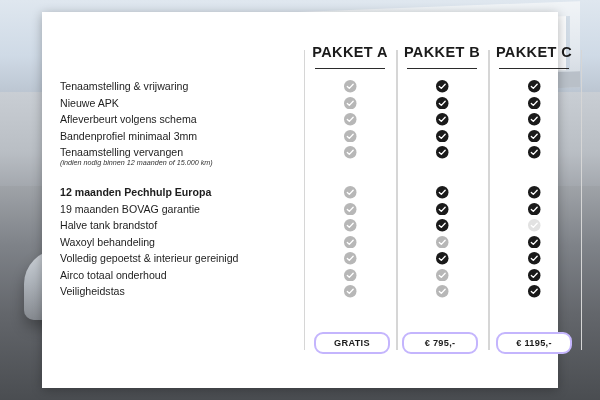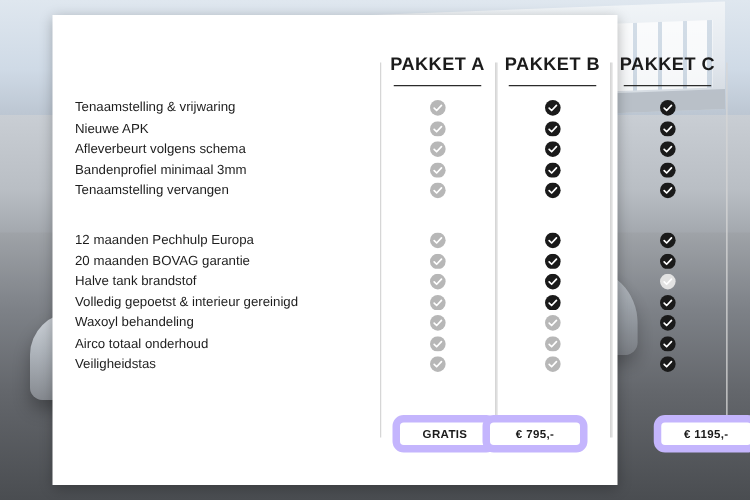--- a/index.html
+++ b/index.html
@@ -111,21 +111,21 @@
     opacity: 0.55;
     display: flex;
     align-items: center;
   }
 
   
   .card {
     position: absolute;
     left: 42px;
     top: 12px;
-    width: 452px;
+    width: 516px;
     height: 376px;
     background: #ffffff;
     box-shadow: 0 2px 10px rgba(0,0,0,0.28);
   }
   .inner {
     position: absolute;
     left: 8px;
     top: 8px;
     width: 500px;
     height: 360px;
@@ -215,33 +215,33 @@
   .mA { left: 294px; }
   .mB { left: 386px; }
   .mC { left: 478px; }
 
   
   .price {
     position: absolute;
     top: 312px;
     width: 72px;
     height: 18px;
-    border: 6px solid #c4b5fd;
+    border: 2px solid #c4b5fd;
     border-radius: 9px;
     background: #fff;
     text-align: center;
     line-height: 18px;
     font-size: 9.2px;
     font-weight: bold;
     color: #1b1b1b;
     letter-spacing: 0.3px;
   }
   .priceA { left: 264px; }
-  .priceB { left: 336px; }
-  .priceC { left: 473px; }
+  .priceB { left: 352px; }
+  .priceC { left: 446px; }
 </style>
 </head>
 <body>
 
 <div class="screenshot">
 
   <div class="bg">
     <div class="bg-sky"></div>
     <div class="bg-building"></div>
     <div class="bg-glass"></div>
@@ -351,40 +351,41 @@
             </span>
             <span class="mark mC">
               <svg width="12.5" height="12.5" viewBox="0 0 24 24">
                 <circle cx="12" cy="12" r="12" fill="#1a1a1a"></circle>
                 <path d="M6.4 12.4 L10.2 16.1 L17.6 8.2" fill="none" stroke="#ffffff" stroke-width="2.6" stroke-linecap="round" stroke-linejoin="round"></path>
               </svg>
             </span>
           </div>
           <div class="row gap">
             <div class="row-label">Tenaamstelling vervangen</div>
-            <span class="mark mA">
-              <svg width="12.5" height="12.5" viewBox="0 0 24 24">
-                <circle cx="12" cy="12" r="12" fill="#b7b7b7"></circle>
-                <path d="M6.4 12.4 L10.2 16.1 L17.6 8.2" fill="none" stroke="#ffffff" stroke-width="2.6" stroke-linecap="round" stroke-linejoin="round"></path>
-              </svg>
-            </span>
-            <span class="mark mB">
-              <svg width="12.5" height="12.5" viewBox="0 0 24 24">
-                <circle cx="12" cy="12" r="12" fill="#1a1a1a"></circle>
-                <path d="M6.4 12.4 L10.2 16.1 L17.6 8.2" fill="none" stroke="#ffffff" stroke-width="2.6" stroke-linecap="round" stroke-linejoin="round"></path>
-              </svg>
-            </span>
-            <span class="mark mC">
-              <svg width="12.5" height="12.5" viewBox="0 0 24 24">
-                <circle cx="12" cy="12" r="12" fill="#1a1a1a"></circle>
-                <path d="M6.4 12.4 L10.2 16.1 L17.6 8.2" fill="none" stroke="#ffffff" stroke-width="2.6" stroke-linecap="round" stroke-linejoin="round"></path>
-              </svg>
-            </span>
-          </div>
-          <div class="row" style="margin-top: 12px;">
+            <div class="row-note">(indien nodig binnen 12 maanden of 15.000 km)</div>
+            <span class="mark mA">
+              <svg width="12.5" height="12.5" viewBox="0 0 24 24">
+                <circle cx="12" cy="12" r="12" fill="#b7b7b7"></circle>
+                <path d="M6.4 12.4 L10.2 16.1 L17.6 8.2" fill="none" stroke="#ffffff" stroke-width="2.6" stroke-linecap="round" stroke-linejoin="round"></path>
+              </svg>
+            </span>
+            <span class="mark mB">
+              <svg width="12.5" height="12.5" viewBox="0 0 24 24">
+                <circle cx="12" cy="12" r="12" fill="#1a1a1a"></circle>
+                <path d="M6.4 12.4 L10.2 16.1 L17.6 8.2" fill="none" stroke="#ffffff" stroke-width="2.6" stroke-linecap="round" stroke-linejoin="round"></path>
+              </svg>
+            </span>
+            <span class="mark mC">
+              <svg width="12.5" height="12.5" viewBox="0 0 24 24">
+                <circle cx="12" cy="12" r="12" fill="#1a1a1a"></circle>
+                <path d="M6.4 12.4 L10.2 16.1 L17.6 8.2" fill="none" stroke="#ffffff" stroke-width="2.6" stroke-linecap="round" stroke-linejoin="round"></path>
+              </svg>
+            </span>
+          </div>
+          <div class="row" style="margin-top: 12px; font-weight: bold;">
             <div class="row-label">12 maanden Pechhulp Europa</div>
             <span class="mark mA">
               <svg width="12.5" height="12.5" viewBox="0 0 24 24">
                 <circle cx="12" cy="12" r="12" fill="#b7b7b7"></circle>
                 <path d="M6.4 12.4 L10.2 16.1 L17.6 8.2" fill="none" stroke="#ffffff" stroke-width="2.6" stroke-linecap="round" stroke-linejoin="round"></path>
               </svg>
             </span>
             <span class="mark mB">
               <svg width="12.5" height="12.5" viewBox="0 0 24 24">
                 <circle cx="12" cy="12" r="12" fill="#1a1a1a"></circle>
@@ -392,21 +393,21 @@
               </svg>
             </span>
             <span class="mark mC">
               <svg width="12.5" height="12.5" viewBox="0 0 24 24">
                 <circle cx="12" cy="12" r="12" fill="#1a1a1a"></circle>
                 <path d="M6.4 12.4 L10.2 16.1 L17.6 8.2" fill="none" stroke="#ffffff" stroke-width="2.6" stroke-linecap="round" stroke-linejoin="round"></path>
               </svg>
             </span>
           </div>
           <div class="row">
-            <div class="row-label">20 maanden BOVAG garantie</div>
+            <div class="row-label">19 maanden BOVAG garantie</div>
             <span class="mark mA">
               <svg width="12.5" height="12.5" viewBox="0 0 24 24">
                 <circle cx="12" cy="12" r="12" fill="#b7b7b7"></circle>
                 <path d="M6.4 12.4 L10.2 16.1 L17.6 8.2" fill="none" stroke="#ffffff" stroke-width="2.6" stroke-linecap="round" stroke-linejoin="round"></path>
               </svg>
             </span>
             <span class="mark mB">
               <svg width="12.5" height="12.5" viewBox="0 0 24 24">
                 <circle cx="12" cy="12" r="12" fill="#1a1a1a"></circle>
                 <path d="M6.4 12.4 L10.2 16.1 L17.6 8.2" fill="none" stroke="#ffffff" stroke-width="2.6" stroke-linecap="round" stroke-linejoin="round"></path>
@@ -434,51 +435,51 @@
               </svg>
             </span>
             <span class="mark mC">
               <svg width="12.5" height="12.5" viewBox="0 0 24 24">
                 <circle cx="12" cy="12" r="12" fill="#e2e2e2"></circle>
                 <path d="M6.4 12.4 L10.2 16.1 L17.6 8.2" fill="none" stroke="#ffffff" stroke-width="2.6" stroke-linecap="round" stroke-linejoin="round"></path>
               </svg>
             </span>
           </div>
           <div class="row">
+            <div class="row-label">Waxoyl behandeling</div>
+            <span class="mark mA">
+              <svg width="12.5" height="12.5" viewBox="0 0 24 24">
+                <circle cx="12" cy="12" r="12" fill="#b7b7b7"></circle>
+                <path d="M6.4 12.4 L10.2 16.1 L17.6 8.2" fill="none" stroke="#ffffff" stroke-width="2.6" stroke-linecap="round" stroke-linejoin="round"></path>
+              </svg>
+            </span>
+            <span class="mark mB">
+              <svg width="12.5" height="12.5" viewBox="0 0 24 24">
+                <circle cx="12" cy="12" r="12" fill="#b7b7b7"></circle>
+                <path d="M6.4 12.4 L10.2 16.1 L17.6 8.2" fill="none" stroke="#ffffff" stroke-width="2.6" stroke-linecap="round" stroke-linejoin="round"></path>
+              </svg>
+            </span>
+            <span class="mark mC">
+              <svg width="12.5" height="12.5" viewBox="0 0 24 24">
+                <circle cx="12" cy="12" r="12" fill="#1a1a1a"></circle>
+                <path d="M6.4 12.4 L10.2 16.1 L17.6 8.2" fill="none" stroke="#ffffff" stroke-width="2.6" stroke-linecap="round" stroke-linejoin="round"></path>
+              </svg>
+            </span>
+          </div>
+          <div class="row">
             <div class="row-label">Volledig gepoetst &amp; interieur gereinigd</div>
             <span class="mark mA">
               <svg width="12.5" height="12.5" viewBox="0 0 24 24">
                 <circle cx="12" cy="12" r="12" fill="#b7b7b7"></circle>
                 <path d="M6.4 12.4 L10.2 16.1 L17.6 8.2" fill="none" stroke="#ffffff" stroke-width="2.6" stroke-linecap="round" stroke-linejoin="round"></path>
               </svg>
             </span>
             <span class="mark mB">
               <svg width="12.5" height="12.5" viewBox="0 0 24 24">
                 <circle cx="12" cy="12" r="12" fill="#1a1a1a"></circle>
-                <path d="M6.4 12.4 L10.2 16.1 L17.6 8.2" fill="none" stroke="#ffffff" stroke-width="2.6" stroke-linecap="round" stroke-linejoin="round"></path>
-              </svg>
-            </span>
-            <span class="mark mC">
-              <svg width="12.5" height="12.5" viewBox="0 0 24 24">
-                <circle cx="12" cy="12" r="12" fill="#1a1a1a"></circle>
-                <path d="M6.4 12.4 L10.2 16.1 L17.6 8.2" fill="none" stroke="#ffffff" stroke-width="2.6" stroke-linecap="round" stroke-linejoin="round"></path>
-              </svg>
-            </span>
-          </div>
-          <div class="row">
-            <div class="row-label">Waxoyl behandeling</div>
-            <span class="mark mA">
-              <svg width="12.5" height="12.5" viewBox="0 0 24 24">
-                <circle cx="12" cy="12" r="12" fill="#b7b7b7"></circle>
-                <path d="M6.4 12.4 L10.2 16.1 L17.6 8.2" fill="none" stroke="#ffffff" stroke-width="2.6" stroke-linecap="round" stroke-linejoin="round"></path>
-              </svg>
-            </span>
-            <span class="mark mB">
-              <svg width="12.5" height="12.5" viewBox="0 0 24 24">
-                <circle cx="12" cy="12" r="12" fill="#b7b7b7"></circle>
                 <path d="M6.4 12.4 L10.2 16.1 L17.6 8.2" fill="none" stroke="#ffffff" stroke-width="2.6" stroke-linecap="round" stroke-linejoin="round"></path>
               </svg>
             </span>
             <span class="mark mC">
               <svg width="12.5" height="12.5" viewBox="0 0 24 24">
                 <circle cx="12" cy="12" r="12" fill="#1a1a1a"></circle>
                 <path d="M6.4 12.4 L10.2 16.1 L17.6 8.2" fill="none" stroke="#ffffff" stroke-width="2.6" stroke-linecap="round" stroke-linejoin="round"></path>
               </svg>
             </span>
           </div>

